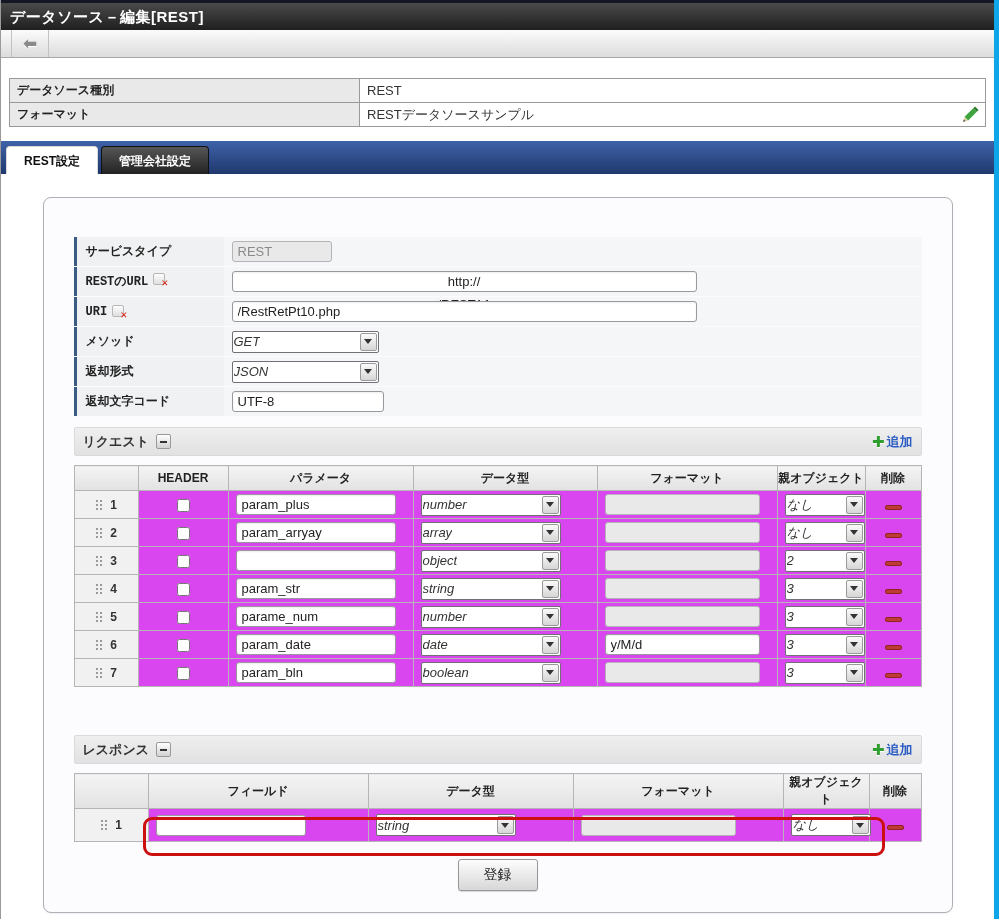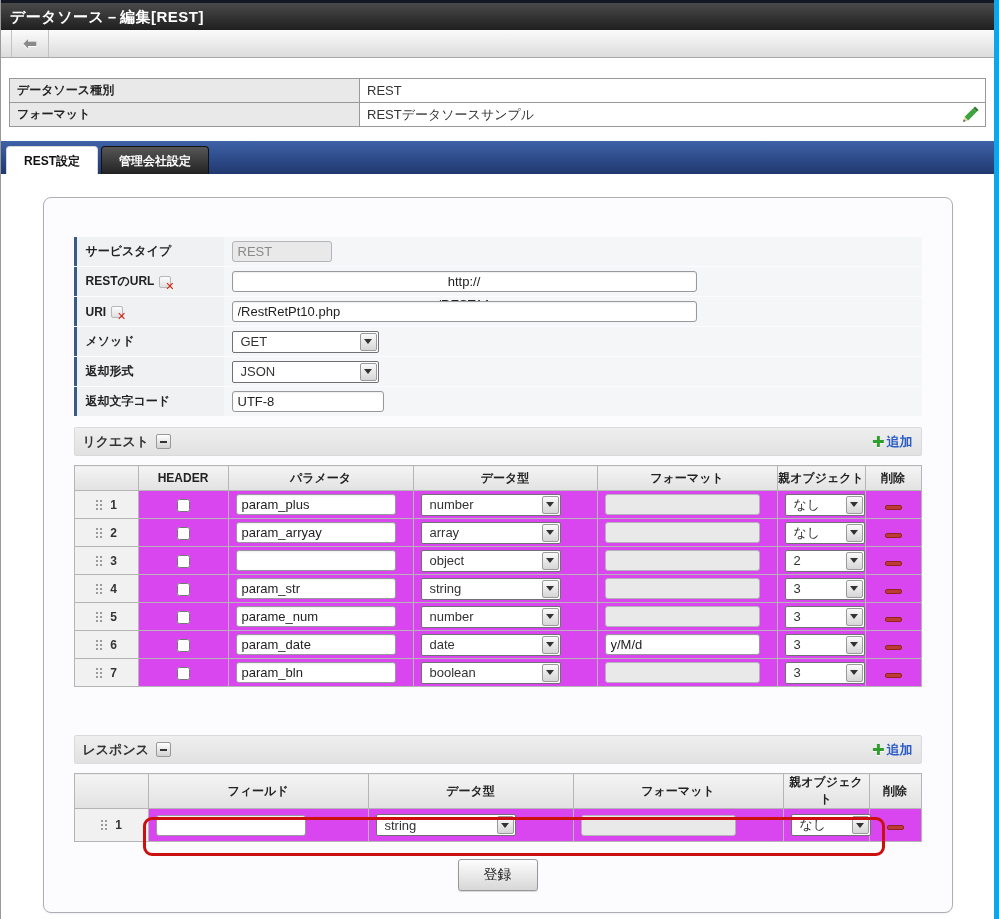--- a/index.html
+++ b/index.html
@@ -30,35 +30,35 @@
   .tab.inactive { background:linear-gradient(#565656,#222); color:#fff; border:1px solid #111; border-bottom:none; }
 
   
   .content { background:#fff; padding:23px 0 11px 0; }
   .panel { width:910px; margin:0 auto; background:#fcfcfe; border:1px solid #aeaeb6; border-radius:8px; padding:38px 30px 21px 30px; box-shadow:0 1px 2px rgba(0,0,0,.06); }
 
   
   table.form { width:100%; border-collapse:separate; border-spacing:0 1px; }
   table.form th { width:150px; background:#eff1f2; border-left:3px solid #3a5b84; font-size:12px; font-weight:bold; color:#222; text-align:left; padding:0 0 0 9px; height:29px; vertical-align:middle; white-space:nowrap; }
   table.form td { background:#f5f6f7; padding:0 0 0 8px; height:29px; vertical-align:middle; }
-  .lblrow { display:flex; align-items:center; gap:5px; }
+  .lblrow { display:flex; align-items:flex-start; gap:5px;font-family:Liberation Mono, monospace; }
 
   .req-ic { position:relative; display:inline-block; width:12px; height:12px; background:linear-gradient(#fdfdfd,#dfdfdf); border:1px solid #b7b7b7; border-radius:2px; vertical-align:middle; }
   .req-ic .req-x { position:absolute; right:-4px; bottom:-5px; color:#d81f10; font-style:normal; font-size:11px; font-weight:bold; line-height:1; }
 
   .ti { height:21px; border:1px solid #98989e; border-radius:3px; background:#fff; font-size:13px; font-family:inherit; color:#222; padding:0 5px; box-shadow:inset 0 1px 2px rgba(0,0,0,.07); }
   .ti:disabled, .ti.dis { background:#e9e9ea; color:#8a8a8a; border-color:#b3b3b8; box-shadow:none; }
   .w-svc { width:100px; }
   .w-url { width:465px; }
   .w-chr { width:152px; }
   .fakeinput { display:inline-flex; align-items:center; gap:2px; line-height:19px;flex-direction:column; }
   .blurmask { display:inline-block; width:148px; height:11px; margin:0 6px; background:#c3c3c3; border-radius:2px; filter:blur(2.5px); }
 
   
-  .fsel { display:inline-flex; align-items:center; justify-content:space-between; height:22px; border:1px solid #707076; border-radius:2px; background:#fff; padding-left:8px; font-size:13px; cursor:pointer; vertical-align:middle; }
+  .fsel { display:inline-flex; align-items:center; justify-content:space-between; height:22px; border:1px solid #707076; border-radius:2px; background:#fff; padding-left:1px; font-size:13px; cursor:pointer; vertical-align:middle;font-style:italic; }
   .fsel-t { overflow:hidden; white-space:nowrap; }
   .fsel-b { width:17px; height:18px; margin-right:1px; border:1px solid #9a9a9a; border-radius:2px; background:linear-gradient(#fafafa,#d6d6d6); display:flex; align-items:center; justify-content:center; flex:none; }
   .tri { width:0; height:0; border-left:4px solid transparent; border-right:4px solid transparent; border-top:5px solid #333; }
   .w-sel { width:147px; }
 
   
   .secbar { margin-top:9px; height:29px; background:linear-gradient(#efefef,#e1e1e1); border:1px solid #dadada; border-radius:2px; display:flex; align-items:center; padding:0 8px; }
   .secbar .sectitle { font-size:13px; font-weight:bold; color:#333; }
   .collapse-btn { width:15px; height:15px; margin-left:7px; border:1px solid #999; border-radius:2px; background:linear-gradient(#fefefe,#d2d2d2); display:flex; align-items:center; justify-content:center; cursor:pointer; }
   .collapse-btn i { display:block; width:7px; height:2px; background:#333; }

